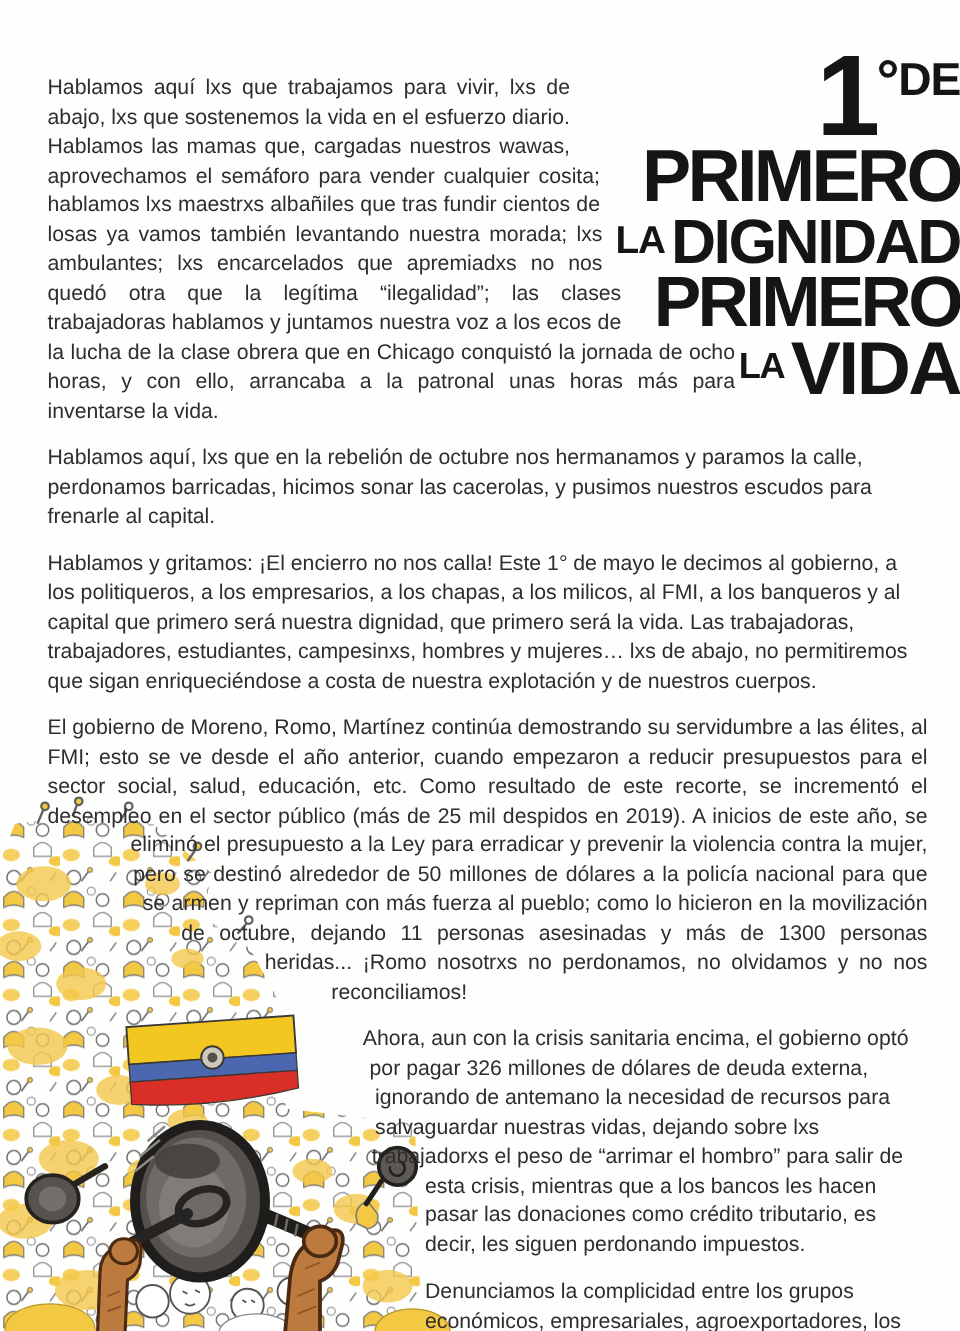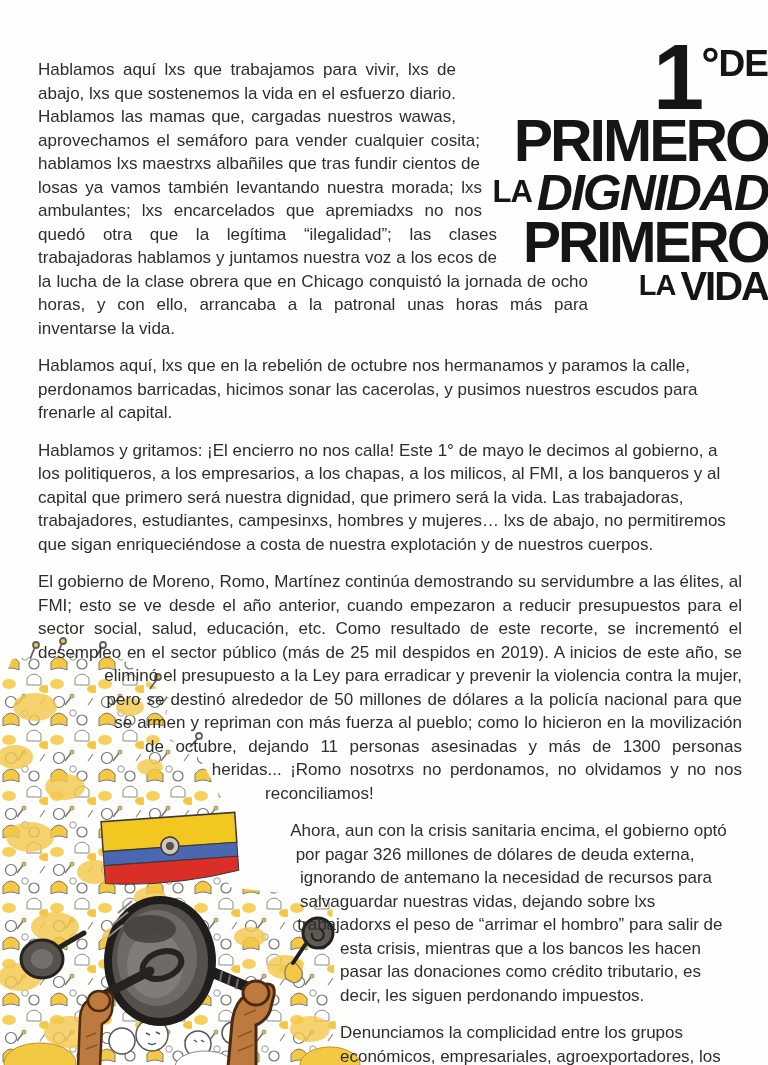--- a/index.html
+++ b/index.html
@@ -23,24 +23,24 @@
   }
   .mh-row{display:flex;justify-content:flex-end;align-items:flex-start;white-space:nowrap;
     font-weight:700;letter-spacing:-2px;}
   .mh-row.be{align-items:center;}
   .mh-num{font-size:92px;line-height:.72;letter-spacing:-4px;}
   .mh-deg{font-size:46px;line-height:.9;margin-left:1px;}
   .mh-de{font-size:37px;line-height:1;margin:1px 0 16px 1px;letter-spacing:-1px;}
   .mh-mayo{font-size:74px;line-height:.78;letter-spacing:-3px;}
   .mh-primero1{font-size:59px;line-height:.82;letter-spacing:-3px;}
   .mh-la{font-size:31px;line-height:1;margin:0 5px 3px 0;letter-spacing:-1px;}
-  .mh-dignidad{font-size:50px;line-height:.84;letter-spacing:-2px;font-style:italic;}
+  .mh-dignidad{font-size:50px;line-height:.84;letter-spacing:-2px;}
   .mh-primero2{font-size:57px;line-height:.84;letter-spacing:-3px;}
   .mh-la2{font-size:29px;line-height:1;margin:0 5px 3px 0;letter-spacing:-1px;}
-  .mh-vida{font-size:40px;line-height:.82;letter-spacing:-2px;}
+  .mh-vida{font-size:60px;line-height:.82;letter-spacing:-2px;}
   .mh-r2{margin-top:7px;} .mh-r3{margin-top:6px;} .mh-r4{margin-top:5px;} .mh-r5{margin-top:4px;}
 
   
   .illo-float{
     float:left;width:340px;height:532px;margin-left:-38px;
     shape-margin:5px;
     shape-outside:polygon(0px 0px,0px 112px,61px 114px,64px 146px,69px 149px,72px 171px,
       100px 174px,103px 196px,165px 200px,172px 223px,220px 226px,225px 249px,
       240px 252px,245px 274px,250px 277px,253px 299px,257px 302px,257px 324px,
       250px 327px,252px 349px,253px 352px,255px 374px,330px 378px,334px 399px,

